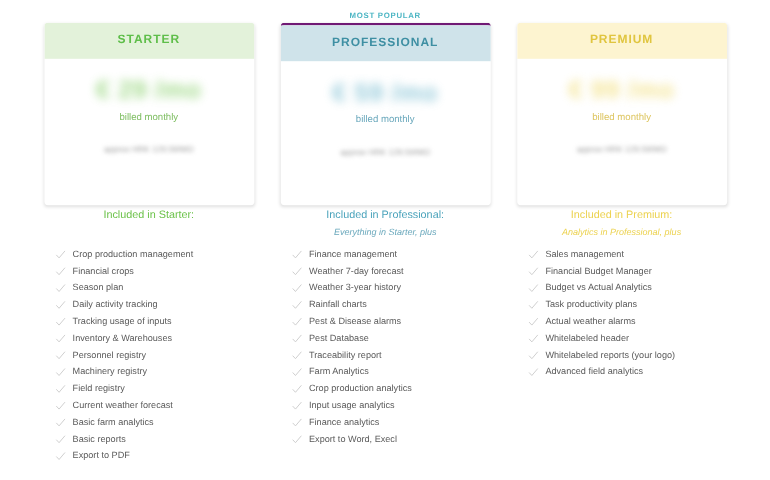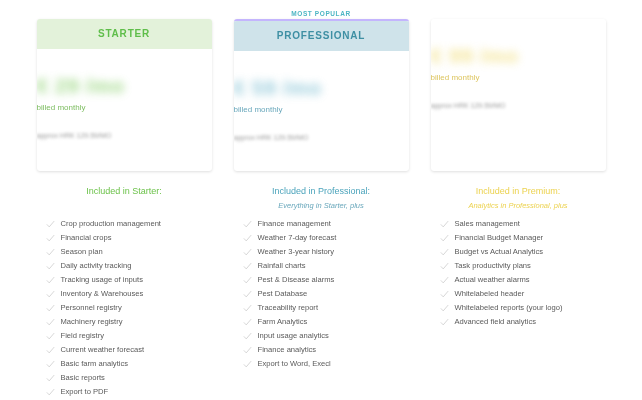--- a/index.html
+++ b/index.html
@@ -50,33 +50,34 @@
   }
   .card {
     background: #ffffff;
     border-radius: 3px;
     box-shadow: 0 1px 3px rgba(0,0,0,0.13);
     overflow: hidden;
     height: 152px;
     position: relative;
   }
   .card.accented {
-    border-top: 2px solid #c4b5fd;
+    border-top: 2px solid #701a75;
     height: 150px;
   }
   .card-header {
     height: 30px;
     line-height: 30px;
     text-align: center;
     font-size: 10px;
     font-weight: bold;
     letter-spacing: 0.8px;
   }
   .card-body {
-    padding-top: 24px;
+    text-align: center;
+    padding-top: 14px;
   }
   .price {
     font-size: 21px;
     font-weight: bold;
     letter-spacing: 0.5px;
     filter: blur(4.2px);
     opacity: 0.72;
     height: 26px;
     line-height: 26px;
     user-select: none;
@@ -103,21 +104,21 @@
   .professional .price { color: #6cb6cc; }
   .professional .billed { color: #6aa8bc; }
   
   .premium .card-header { background: #fdf4d0; color: #e0c53f; }
   .premium .price { color: #f0da6a; }
   .premium .billed { color: #ddc55f; }
 
   
   .features {
     position: absolute;
-    top: 184px;
+    top: 172px;
     left: 0;
     width: 642px;
     display: flex;
     justify-content: center;
     align-items: flex-start;
     gap: 22px;
   }
   .feature-col {
     width: 175px;
   }
@@ -197,20 +198,21 @@
           <div class="price">€ 59 /mo</div>
           <div class="billed">billed monthly</div>
           <div class="approx">approx HRK 129.59/MO</div>
         </div>
       </div>
     </div>
 
     <div class="card-wrap premium">
       <div class="popular-spacer"></div>
       <div class="card">
+        <div class="card-header">PREMIUM</div>
         <div class="card-body">
           <div class="price">€ 99 /mo</div>
           <div class="billed">billed monthly</div>
           <div class="approx">approx HRK 129.59/MO</div>
         </div>
       </div>
     </div>
 
   </div>
 
@@ -394,20 +396,28 @@
               </svg>
             </span>
             <span class="feature-label">Farm Analytics</span>
           </li>
           <li class="feature-item">
             <span class="check">
               <svg width="9" height="9" viewBox="0 0 12 12" aria-hidden="true">
                 <path d="M1.5 6.2 L4.3 9.2 L10.6 1.8" fill="none" stroke="#c9c9c9" stroke-width="1" stroke-linecap="round" stroke-linejoin="round"></path>
               </svg>
             </span>
+            <span class="feature-label">Crop production analytics</span>
+          </li>
+          <li class="feature-item">
+            <span class="check">
+              <svg width="9" height="9" viewBox="0 0 12 12" aria-hidden="true">
+                <path d="M1.5 6.2 L4.3 9.2 L10.6 1.8" fill="none" stroke="#c9c9c9" stroke-width="1" stroke-linecap="round" stroke-linejoin="round"></path>
+              </svg>
+            </span>
             <span class="feature-label">Input usage analytics</span>
           </li>
           <li class="feature-item">
             <span class="check">
               <svg width="9" height="9" viewBox="0 0 12 12" aria-hidden="true">
                 <path d="M1.5 6.2 L4.3 9.2 L10.6 1.8" fill="none" stroke="#c9c9c9" stroke-width="1" stroke-linecap="round" stroke-linejoin="round"></path>
               </svg>
             </span>
             <span class="feature-label">Finance analytics</span>
           </li>

